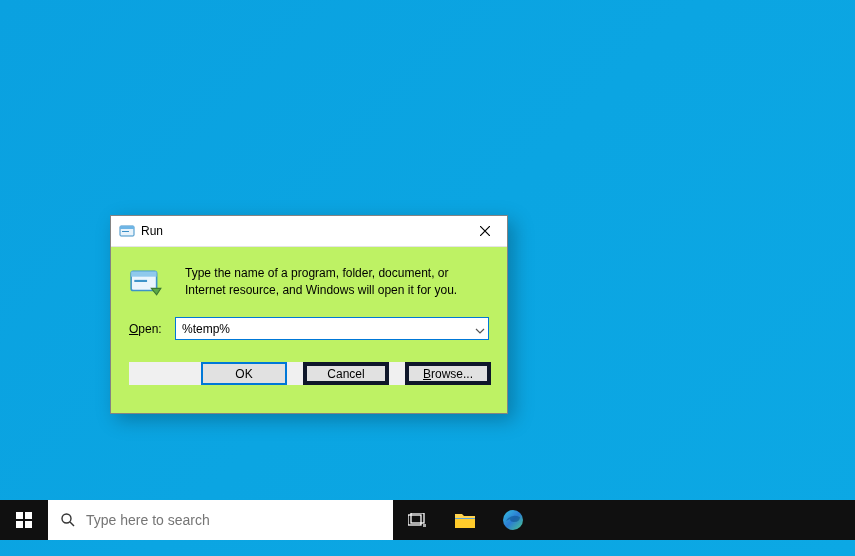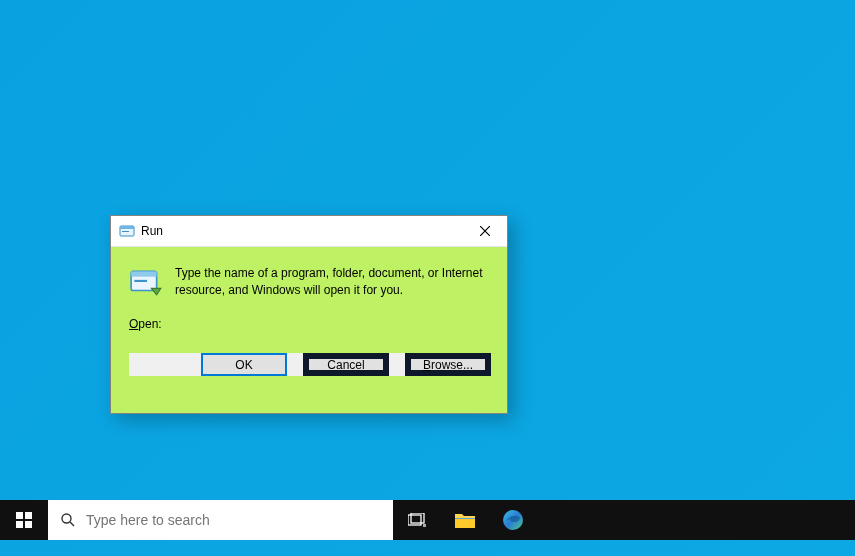--- a/index.html
+++ b/index.html
@@ -61,21 +61,21 @@
     .close-btn svg {
       width: 10px;
       height: 10px;
     }
     .dialog-body {
       padding: 18px 18px 0 18px;
     }
     .info-row {
       display: flex;
       align-items: flex-start;
-      gap: 12px;
+      gap: 22px;
       margin-bottom: 18px;
     }
     .run-big-icon {
       width: 34px;
       height: 34px;
       flex-shrink: 0;
       display: flex;
       align-items: center;
       justify-content: center;
     }
@@ -119,21 +119,21 @@
       background: #f0f0f0;
       display: flex;
       justify-content: flex-end;
       gap: 16px;
       margin-right: -2px;
     }
     .dlg-btn {
       width: 86px;
       height: 23px;
       background: #e1e1e1;
-      border: 6px solid #0f172a;
+      border: 4px solid #0f172a;
       font-size: 12px;
       cursor: pointer;
       display: flex;
       align-items: center;
       justify-content: center;
     }
     .dlg-btn.default {
       border: 2px solid #0078d7;
       background: #e1e1e1;
     }
@@ -215,20 +215,28 @@
           <rect x="2" y="6" width="24" height="18" rx="2" fill="#eaf5fd" stroke="#3d93c9" stroke-width="1.5"></rect>
           <rect x="2" y="6" width="24" height="5" fill="#8fc9ec"></rect>
           <rect x="5" y="14" width="12" height="2" fill="#3d93c9"></rect>
           <path d="M21 22 L30 22 L26 28 Z" fill="#5aa847" stroke="#3c7830"></path>
         </svg>
       </span>
       <div class="info-text">Type the name of a program, folder, document, or Internet resource, and Windows will open it for you.</div>
     </div>
     <div class="open-row">
       <label class="open-label"><span class="underline">O</span>pen:</label>
+      <div class="combo-wrap">
+        <input class="combo-input" type="text" value="%temp%" style="">
+        <span class="combo-chevron">
+          <svg width="10" height="6" viewBox="0 0 10 6">
+              <path d="M1 1 L5 5 L9 1" stroke="#555" stroke-width="1.2" fill="none"></path>
+            </svg>
+        </span>
+      </div>
     </div>
     <div class="button-row">
       <button class="dlg-btn default">OK</button>
       <button class="dlg-btn">Cancel</button>
       <button class="dlg-btn"><span class="underline">B</span>rowse...</button>
     </div>
   </div>
 </div>
 
 <div class="taskbar">

